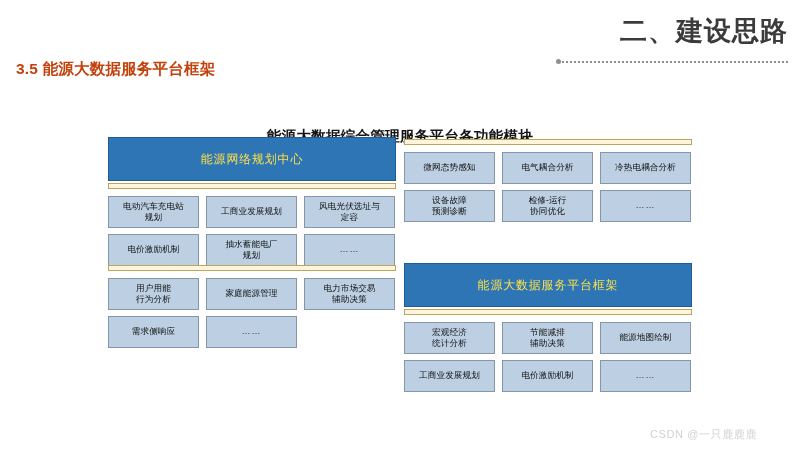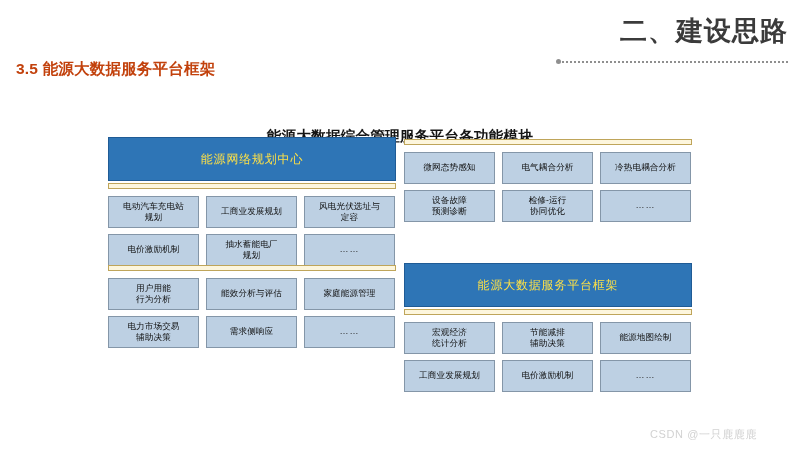--- a/index.html
+++ b/index.html
@@ -194,21 +194,20 @@
       <div class="item-box">设备故障<br>预测诊断</div>
       <div class="item-box">检修-运行<br>协同优化</div>
       <div class="item-box ellipsis">……</div>
     </div>
   </div>
 
   <div class="panel">
     <div class="panel-header-accent"></div>
     <div class="panel-items">
       <div class="item-box">用户用能<br>行为分析</div>
-      <div class="item-box">能效分析与评估</div>
       <div class="item-box">家庭能源管理</div>
       <div class="item-box">电力市场交易<br>辅助决策</div>
       <div class="item-box">需求侧响应</div>
       <div class="item-box ellipsis">……</div>
     </div>
   </div>
 
   <div class="panel">
     <div class="panel-header">能源大数据服务平台框架</div>
     <div class="panel-header-accent"></div>

